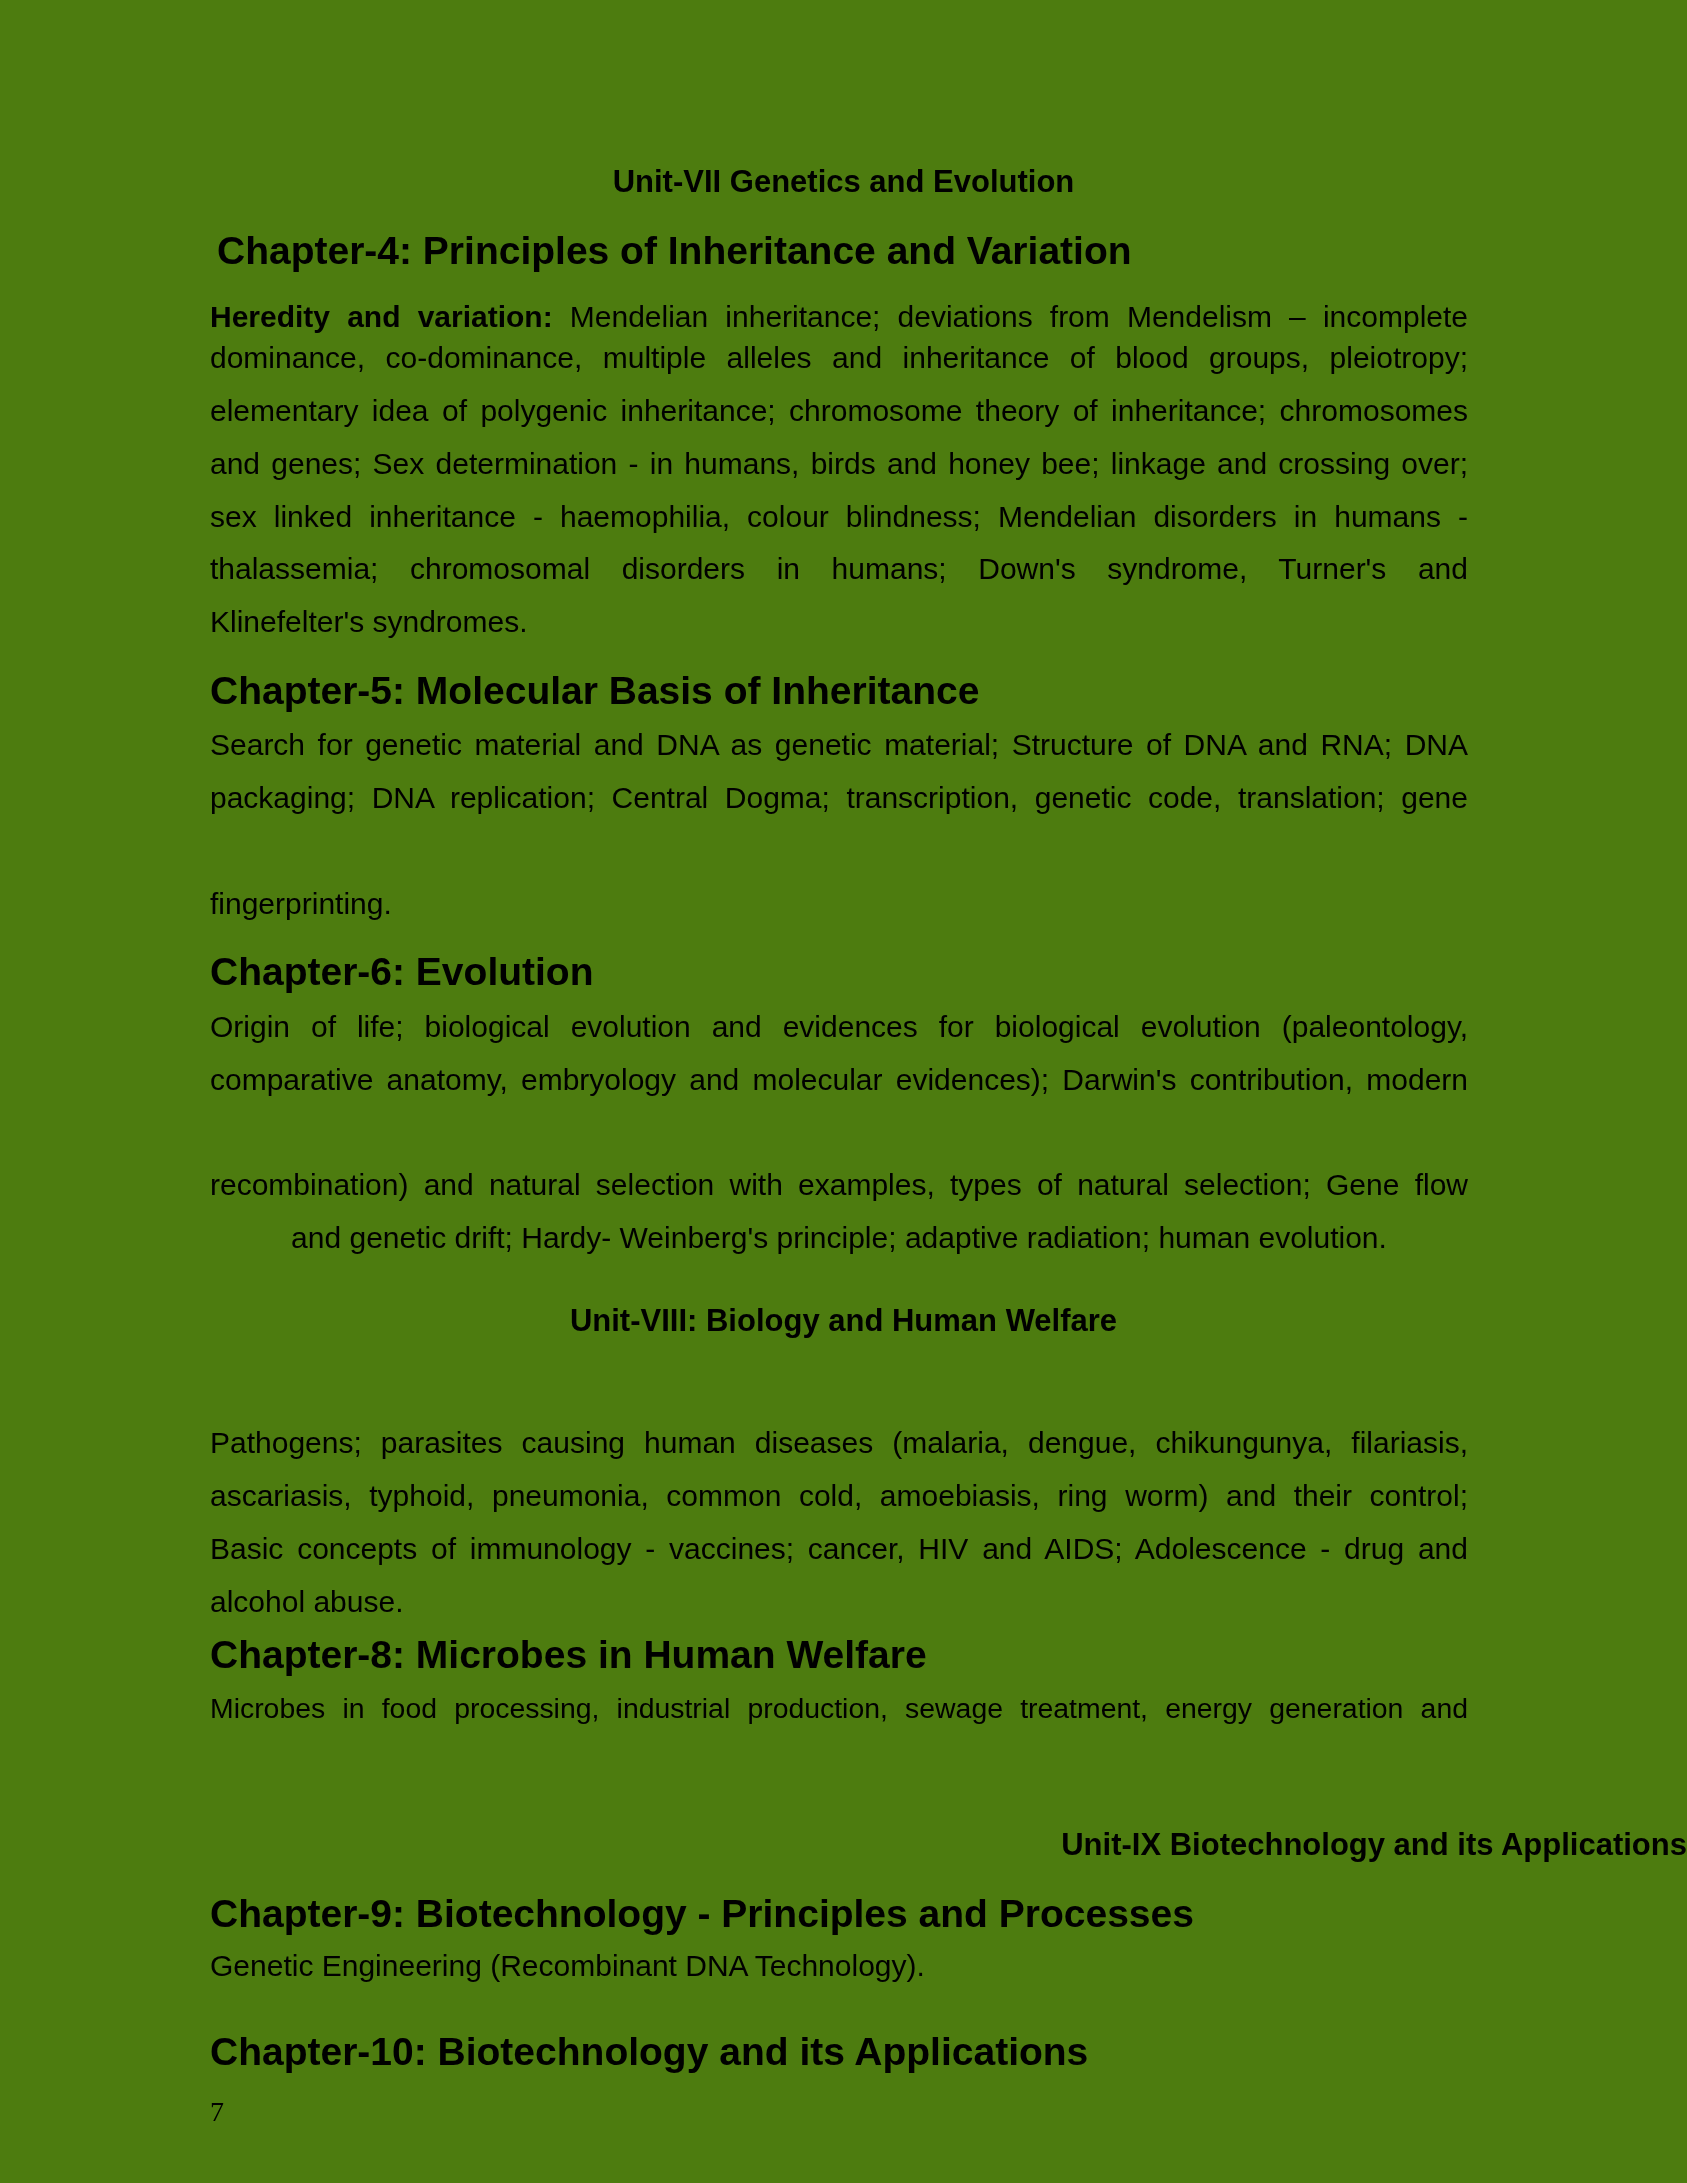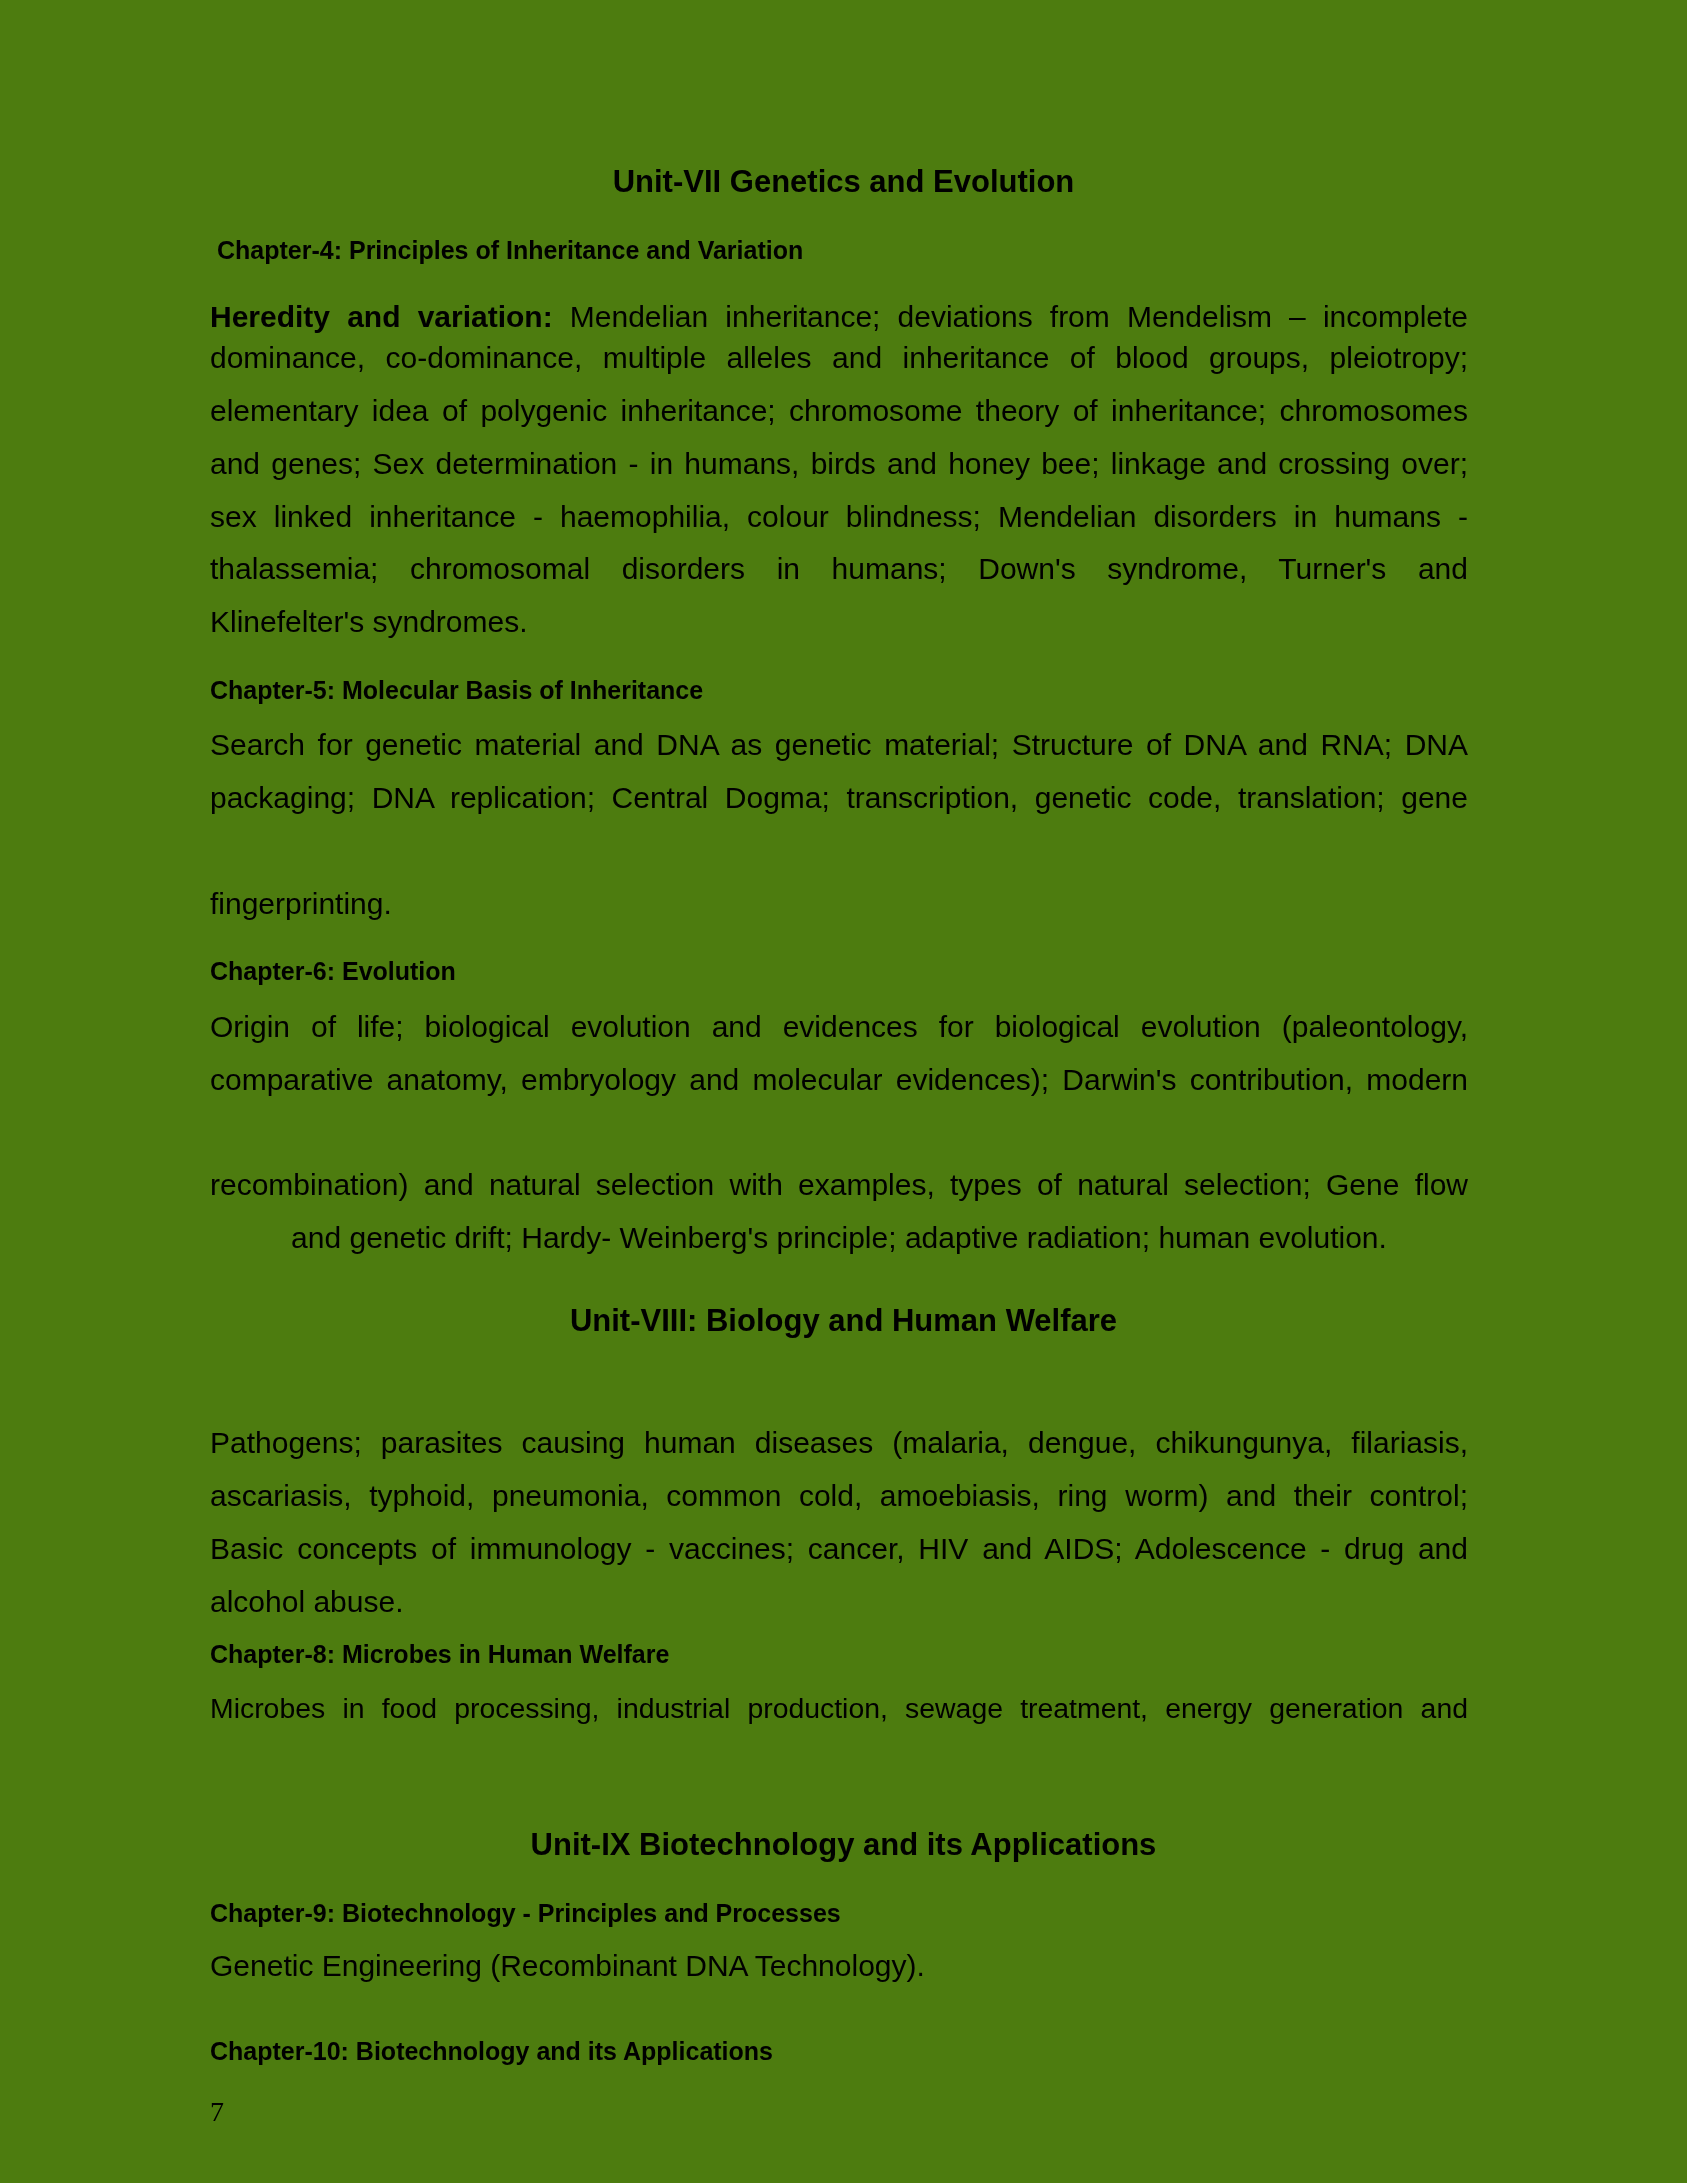--- a/index.html
+++ b/index.html
@@ -4,21 +4,21 @@
 <style>
   html, body { margin: 0; padding: 0; background: #ffffff; }
   body { width: 1687px; height: 2183px; position: relative; overflow: hidden;
          font-family: "Liberation Sans", sans-serif; color: #000; }
   .page { position: absolute; left: 0; top: 0; width: 1687px; height: 2183px; background: #4d7c0f; padding-left: 42px; }
   .line { position: absolute; left: 210px; width: 1258px; font-size: 30px; line-height: 37px;
           white-space: nowrap; }
   .just { text-align: justify; text-align-last: justify; }
   .bold { font-weight: bold; }
   .center { text-align: center; left: 0; width: 1687px; font-weight: bold; font-size: 31px; }
-  .head { font-weight: bold; font-size: 25px; }
+  .head { font-weight: bold; font-size: 39px; }
   .small { font-size: 28.4px; }
   .pnum { position: absolute; left: 210px; top: 2096px; font-family: "Liberation Serif", serif;
           font-size: 28px; }
 </style>
 </head>
 <body>
 
 <div class="page">
 
   <div class="line center" style="top:163px;">Unit-VII Genetics and Evolution</div>
@@ -46,21 +46,21 @@
   <div class="line center" style="top:1302px;">Unit-VIII: Biology and Human Welfare</div>
 
   <div class="line just" style="top:1424px;">Pathogens; parasites causing human diseases (malaria, dengue, chikungunya, filariasis,</div>
   <div class="line just" style="top:1477px;">ascariasis, typhoid, pneumonia, common cold, amoebiasis, ring worm) and their control;</div>
   <div class="line just" style="top:1530px;">Basic concepts of immunology - vaccines; cancer, HIV and AIDS; Adolescence - drug and</div>
   <div class="line" style="top:1583px;">alcohol abuse.</div>
 
   <div class="line head" style="top:1636px;">Chapter-8: Microbes in Human Welfare</div>
   <div class="line just small" style="top:1690px;">Microbes in food processing, industrial production, sewage treatment, energy generation and</div>
 
-  <div class="line center" style="top:1826px;">Unit-IX Biotechnology and its Applications</div>
+  <div class="line center" style="top:1826px;text-align:right;">Unit-IX Biotechnology and its Applications</div>
 
   <div class="line head" style="top:1895px;">Chapter-9: Biotechnology - Principles and Processes</div>
   <div class="line" style="top:1947px;">Genetic Engineering (Recombinant DNA Technology).</div>
 
   <div class="line head" style="top:2033px;">Chapter-10: Biotechnology and its Applications</div>
 
   <div class="pnum">7</div>
 </div>
 
 

